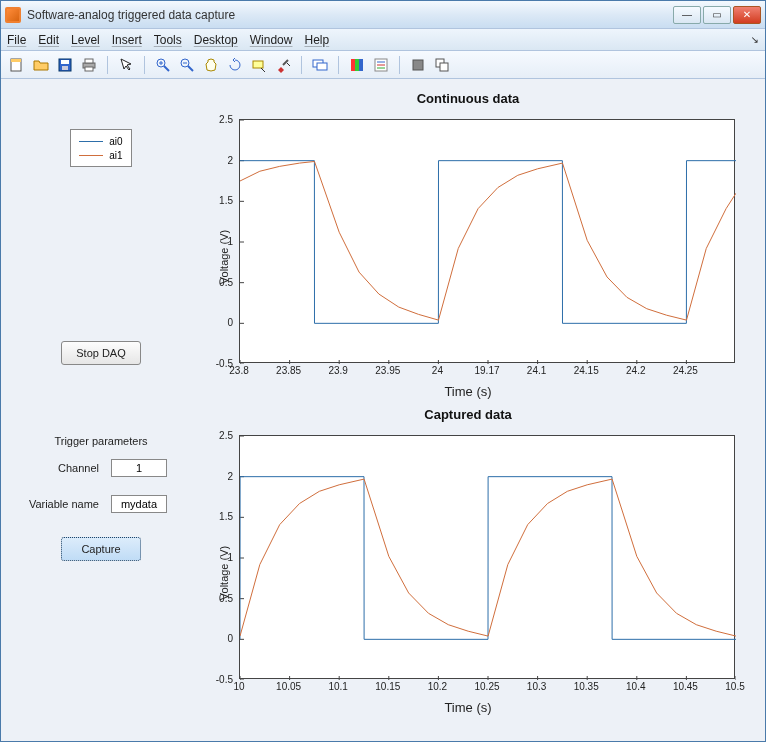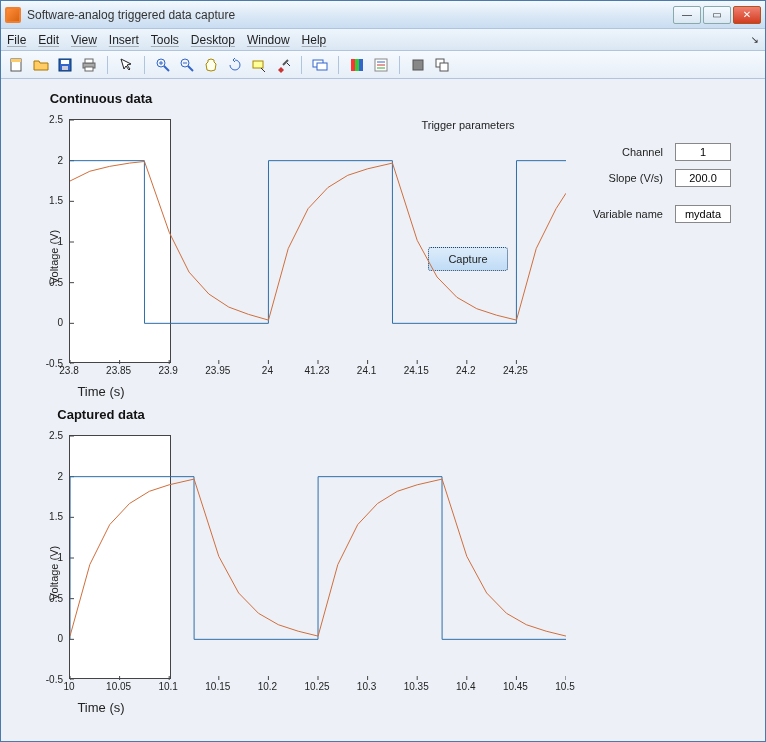--- a/index.html
+++ b/index.html
@@ -199,21 +199,21 @@
     <div class="winbtns">
       <div class="winbtn">—</div>
       <div class="winbtn">▭</div>
       <div class="winbtn close">✕</div>
     </div>
   </div>
 
   <div class="menubar">
     <span>File</span>
     <span>Edit</span>
-    <span>View</span>
+    <span>Level</span>
     <span>Insert</span>
     <span>Tools</span>
     <span>Desktop</span>
     <span>Window</span>
     <span>Help</span>
     <span class="spacer"></span>
     <span class="chev">↘</span>
   </div>
 
   <div class="toolbar">
@@ -320,20 +320,33 @@
     <div class="tb-btn">
         <svg viewBox="0 0 16 16">
           <rect x="2" y="2" width="8" height="8" fill="#fff" stroke="#555"></rect>
           <rect x="6" y="6" width="8" height="8" fill="#fff" stroke="#555"></rect>
         </svg>
       </div>
   </div>
 
   <div class="content">
 
+    <div class="left-upper">
+      <div class="legend">
+        <div class="legend-row">
+          <div class="legend-swatch" style="background:#2d6ea9"></div>
+          <span>ai0</span>
+        </div>
+        <div class="legend-row">
+          <div class="legend-swatch" style="background:#d06e3c"></div>
+          <span>ai1</span>
+        </div>
+      </div>
+      <div class="btn">Stop DAQ</div>
+    </div>
 
     <div class="axes-wrap">
       <div class="axes-title">Continuous data</div>
       <div class="ylabel">Voltage (V)</div>
       <div class="xlabel">Time (s)</div>
       <div class="axes">
           <svg width="496" height="244" style="position: absolute; left: 0px; top: 0px;">
             <line x1="0" x2="0" y1="244" y2="240" stroke="#444"></line>
             <line x1="49.600000000000705" x2="49.600000000000705" y1="244" y2="240" stroke="#444"></line>
             <line x1="99.19999999999789" x2="99.19999999999789" y1="244" y2="240" stroke="#444"></line>
@@ -353,43 +366,39 @@
             <line x1="0" x2="4" y1="0" y2="0" stroke="#444"></line>
             <path d="M0 40.66666666666666 L74.3999999999993 40.66666666666666 L74.49919999999906 203.33333333333334 L198.3999999999993 203.33333333333334 L198.49919999999906 40.66666666666666 L322.3999999999993 40.66666666666666 L322.49919999999906 203.33333333333334 L446.3999999999993 203.33333333333334 L446.49919999999906 40.66666666666666 L496 40.66666666666666 " fill="none" stroke="#2d6ea9" stroke-width="1"></path>
             <path d="M0 61 L19.839999999999577 51.23999999999998 L39.679999999999154 46.360000000000014 L59.51999999999873 43.10666666666668 L74.3999999999993 41.47999999999999 L74.49919999999906 41.47999999999999 L99.19999999999789 112.23999999999998 L119.04000000000099 152.09333333333333 L138.88000000000056 174.05333333333334 L158.72000000000014 187.06666666666666 L178.55999999999972 194.38666666666666 L198.3999999999993 200.07999999999998 L198.49919999999906 200.07999999999998 L218.23999999999887 128.50666666666666 L238.07999999999845 88.65333333333334 L257.919999999998 67.50666666666669 L277.7599999999976 55.30666666666664 L297.6000000000007 48.80000000000001 L322.3999999999993 43.10666666666668 L322.49919999999906 43.10666666666668 L347.1999999999979 120.37333333333332 L367.040000000001 156.97333333333336 L386.88000000000056 177.30666666666667 L406.72000000000014 188.69333333333333 L426.5599999999997 195.2 L446.3999999999993 200.07999999999998 L446.49919999999906 200.07999999999998 L466.2399999999989 128.50666666666666 L486.07999999999845 88.65333333333334 L496 73.19999999999999 " fill="none" stroke="#d06e3c" stroke-width="1"></path>
           </svg>
         </div>
     <div style="position: absolute; left: 48px; top: 256px; transform: translateX(-50%); font-size: 10px; color: rgb(34, 34, 34);">23.8</div>
         <div style="position: absolute; left: 97.6px; top: 256px; transform: translateX(-50%); font-size: 10px; color: rgb(34, 34, 34);">23.85</div>
         <div style="position: absolute; left: 147.2px; top: 256px; transform: translateX(-50%); font-size: 10px; color: rgb(34, 34, 34);">23.9</div>
         <div style="position: absolute; left: 196.8px; top: 256px; transform: translateX(-50%); font-size: 10px; color: rgb(34, 34, 34);">23.95</div>
         <div style="position: absolute; left: 246.4px; top: 256px; transform: translateX(-50%); font-size: 10px; color: rgb(34, 34, 34);">24</div>
-        <div style="position: absolute; left: 296px; top: 256px; transform: translateX(-50%); font-size: 10px; color: rgb(34, 34, 34);">41.23</div>
+        <div style="position: absolute; left: 296px; top: 256px; transform: translateX(-50%); font-size: 10px; color: rgb(34, 34, 34);">19.17</div>
         <div style="position: absolute; left: 345.6px; top: 256px; transform: translateX(-50%); font-size: 10px; color: rgb(34, 34, 34);">24.1</div>
         <div style="position: absolute; left: 395.2px; top: 256px; transform: translateX(-50%); font-size: 10px; color: rgb(34, 34, 34);">24.15</div>
         <div style="position: absolute; left: 444.8px; top: 256px; transform: translateX(-50%); font-size: 10px; color: rgb(34, 34, 34);">24.2</div>
         <div style="position: absolute; left: 494.4px; top: 256px; transform: translateX(-50%); font-size: 10px; color: rgb(34, 34, 34);">24.25</div>
         <div style="position: absolute; left: 42px; top: 254px; transform: translate(-100%, -50%); font-size: 10px; color: rgb(34, 34, 34);">-0.5</div>
         <div style="position: absolute; left: 42px; top: 213.333px; transform: translate(-100%, -50%); font-size: 10px; color: rgb(34, 34, 34);">0</div>
         <div style="position: absolute; left: 42px; top: 172.667px; transform: translate(-100%, -50%); font-size: 10px; color: rgb(34, 34, 34);">0.5</div>
         <div style="position: absolute; left: 42px; top: 132px; transform: translate(-100%, -50%); font-size: 10px; color: rgb(34, 34, 34);">1</div>
         <div style="position: absolute; left: 42px; top: 91.3333px; transform: translate(-100%, -50%); font-size: 10px; color: rgb(34, 34, 34);">1.5</div>
         <div style="position: absolute; left: 42px; top: 50.6667px; transform: translate(-100%, -50%); font-size: 10px; color: rgb(34, 34, 34);">2</div>
         <div style="position: absolute; left: 42px; top: 10px; transform: translate(-100%, -50%); font-size: 10px; color: rgb(34, 34, 34);">2.5</div>
       </div>
 
     <div class="left-lower">
       <div class="param-title">Trigger parameters</div>
       <div class="param-row">
         <label>Channel</label>
         <input value="1" style="">
-      </div>
-      <div class="param-row">
-        <label>Slope (V/s)</label>
-        <input value="200.0" style="">
       </div>
       <div class="param-row" style="margin-top:10px;">
         <label>Variable name</label>
         <input value="mydata" style="">
       </div>
       <div class="btn active" style="margin-top:16px;">Capture</div>
     </div>
 
     <div class="axes-wrap">
       <div class="axes-title">Captured data</div>

